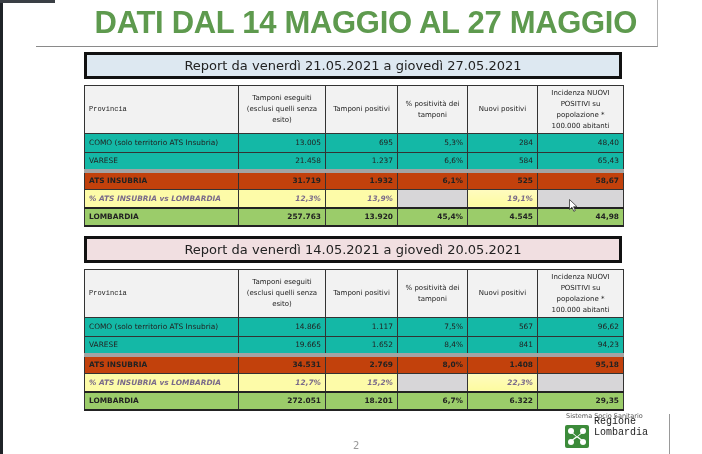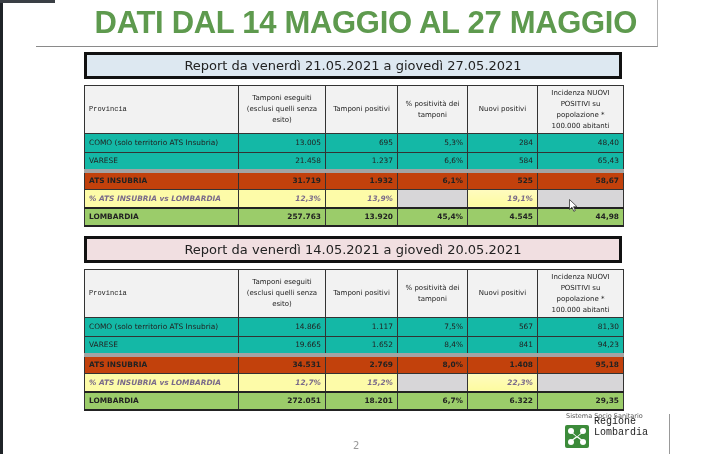--- a/index.html
+++ b/index.html
@@ -150,21 +150,21 @@
     <th>% positività dei tamponi</th>
     <th>Nuovi positivi</th>
     <th>Incidenza NUOVI POSITIVI su popolazione * 100.000 abitanti</th>
   </tr>
   <tr class="row-plain">
     <td class="prov">COMO (solo territorio ATS Insubria)</td>
     <td>14.866</td>
     <td>1.117</td>
     <td>7,5%</td>
     <td>567</td>
-    <td>81,30</td>
+    <td>96,62</td>
   </tr>
   <tr class="row-plain">
     <td class="prov">VARESE</td>
     <td>19.665</td>
     <td>1.652</td>
     <td>8,4%</td>
     <td>841</td>
     <td>94,23</td>
   </tr>
   <tr class="row-ats">

